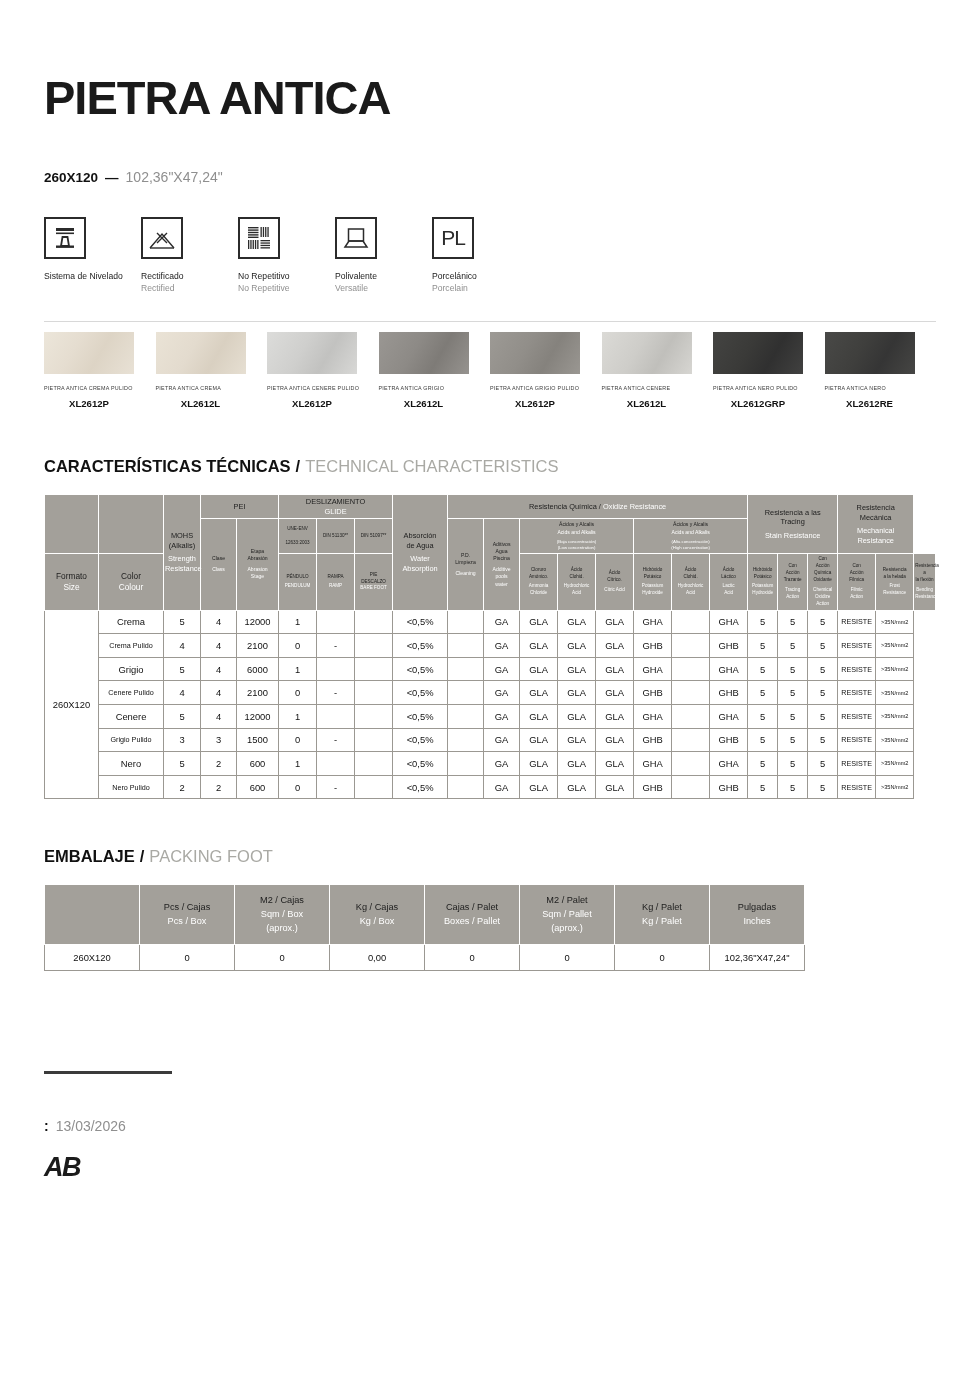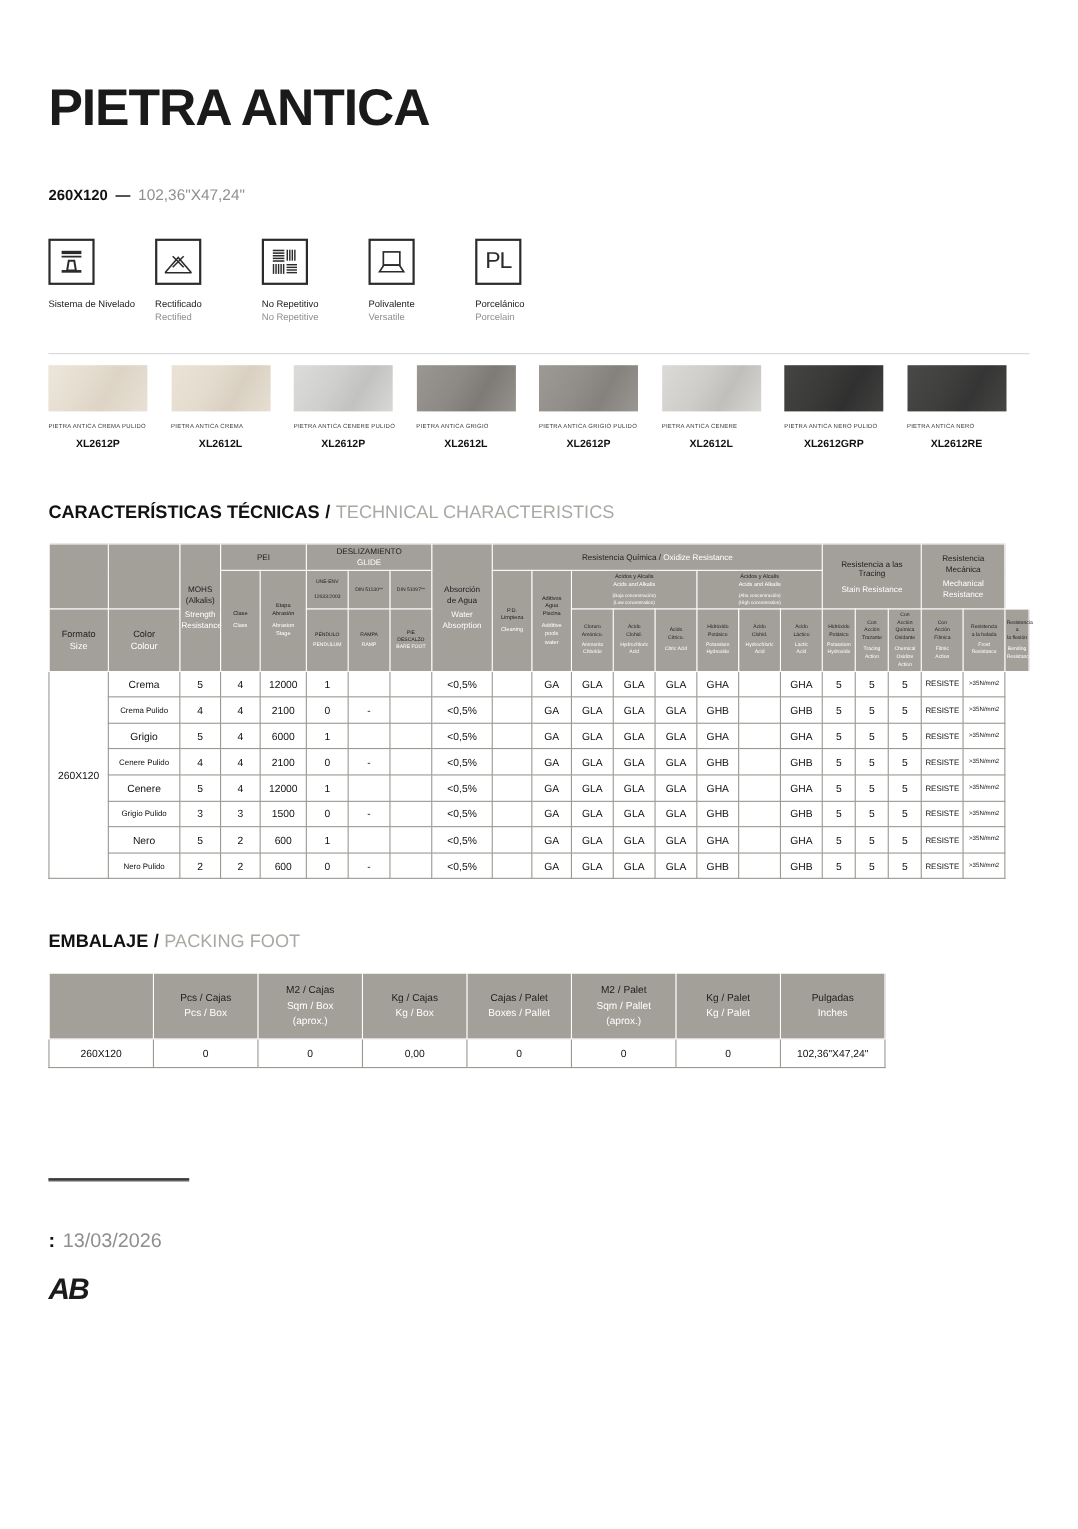--- a/index.html
+++ b/index.html
@@ -107,21 +107,21 @@
   }
 
   
   .foot-rule { width: 128px; height: 1.5px; background: #3b3b3b; }
   .foot-note { display: flex; align-items: center; padding: 11px 0; }
   .foot-note .fbox { width: 34px; height: 34px; border-width: 1.5px; flex: 0 0 auto; }
   .foot-txt { margin-left: 17px; font-size: 8.6px; line-height: 1.75; }
   .foot-txt .es { color: #1a1a1a; font-weight: bold; }
   .foot-txt .en { color: #8f8f8f; }
 
-  .date-line { margin-top: 44px; font-size: 18px; color: #8f8f8f; }
+  .date-line { margin-top: 44px; font-size: 14px; color: #8f8f8f; }
   .date-line .colon { color: #111; font-weight: bold; margin-right: 7px; }
   .logo {
     margin-top: 18px;
     font-size: 27px;
     font-weight: bold;
     font-style: italic;
     letter-spacing: -1.5px;
     color: #1b1b1b;
   }
 </style>

